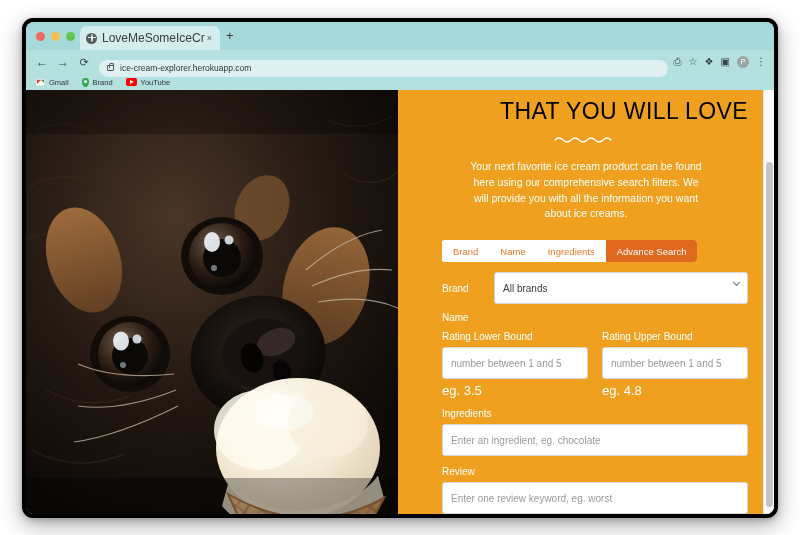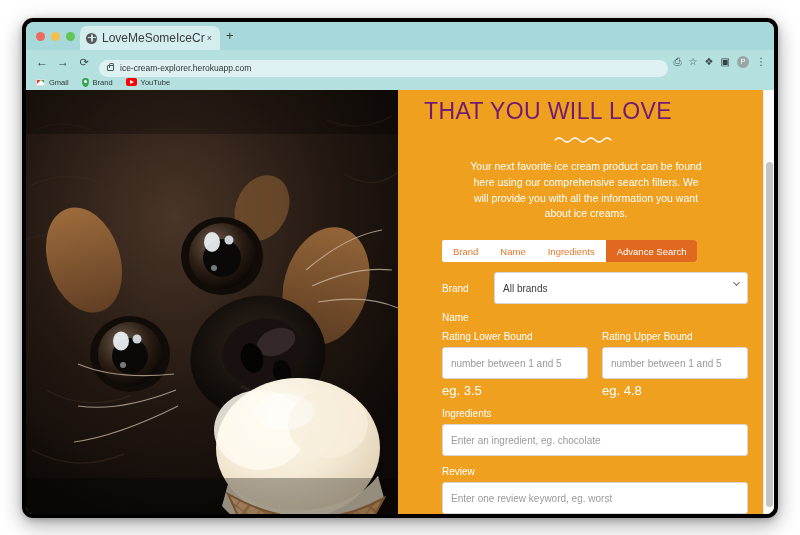--- a/index.html
+++ b/index.html
@@ -199,25 +199,25 @@
   
   .panel {
     position: absolute; left: 372px; top: 0;
     right: 0; bottom: 0;
     background: #efa01f;
     padding: 0 26px 0 26px;
     color: #ffffff;
   }
   .hero-title {
     margin-top: 8px;
-    text-align: left;
+    text-align: right;
     font-size: 23px;
     font-weight: 400;
     letter-spacing: 0.4px;
-    color: #701a75;
+    color: #000000;
     white-space: nowrap;
   }
   .wave { display: block; margin: 10px auto 0; }
   .hero-desc {
     margin: 14px auto 0;
     width: 238px;
     text-align: center;
     font-size: 10.5px;
     line-height: 1.5;
     color: #ffffff;

